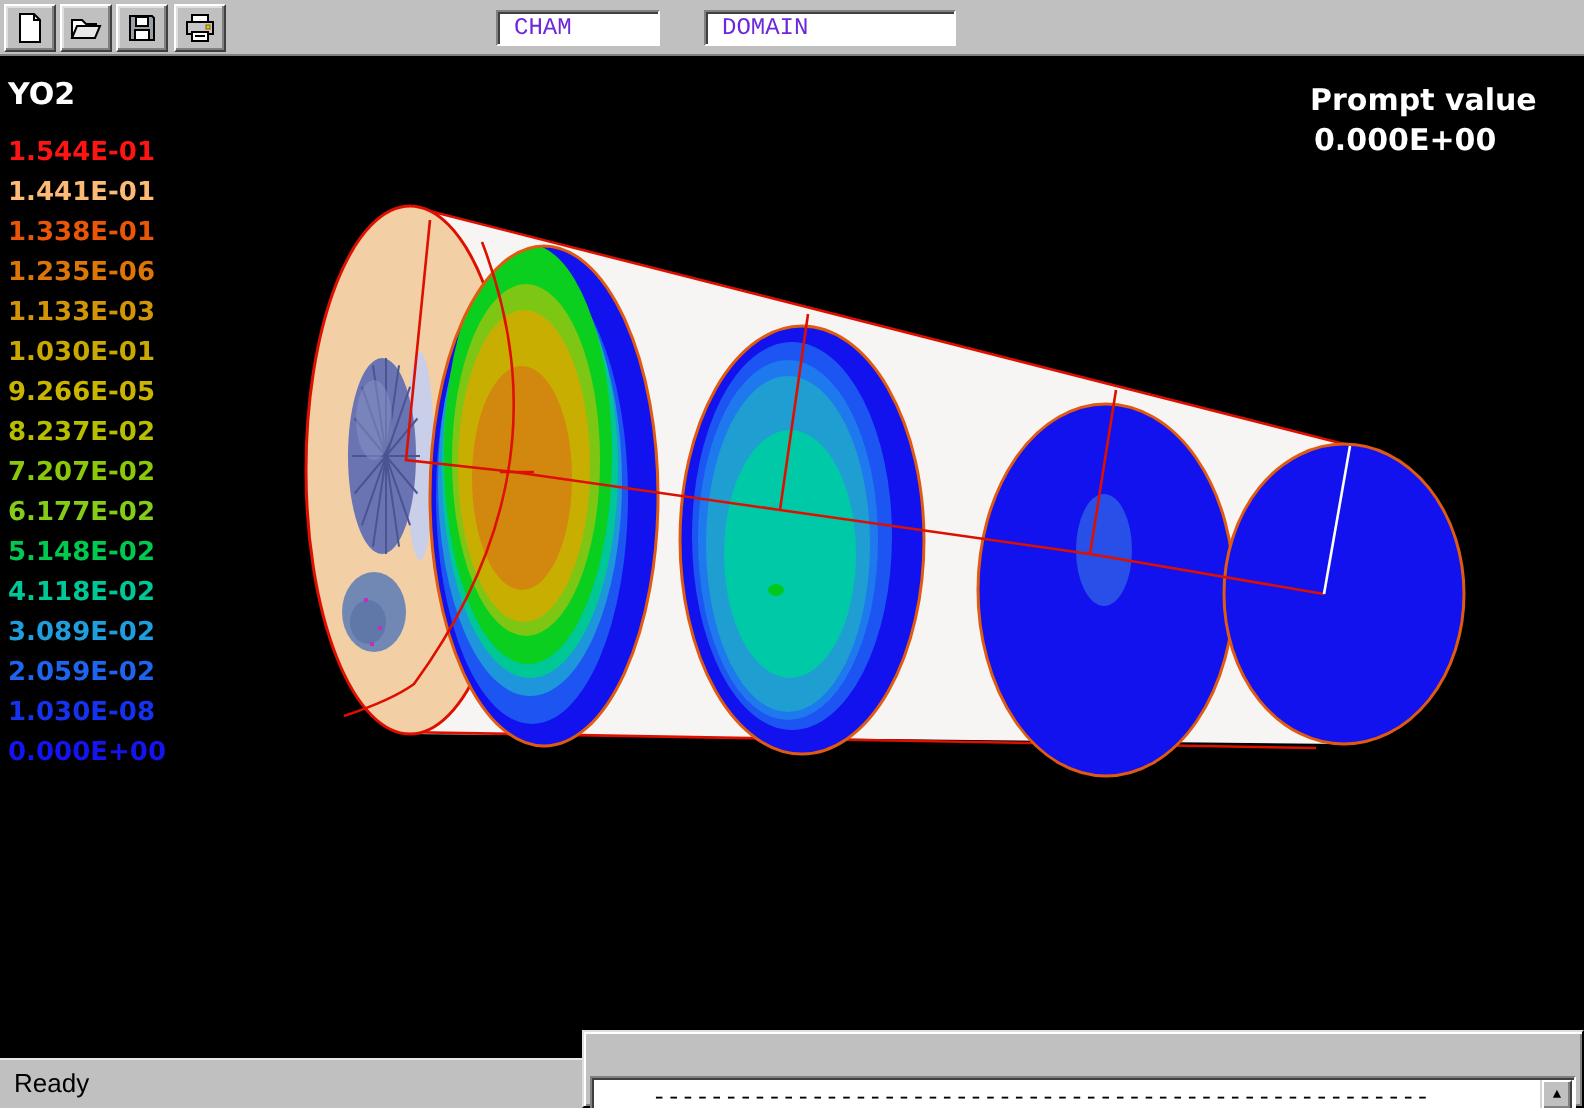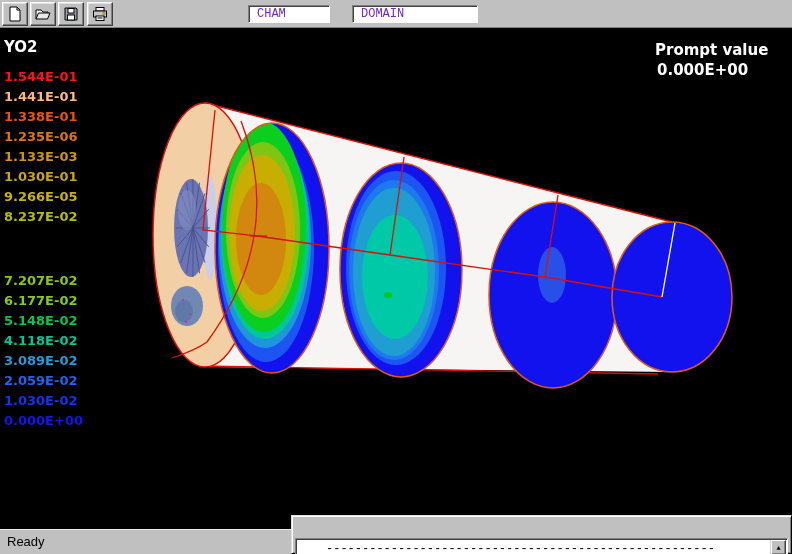--- a/index.html
+++ b/index.html
@@ -205,27 +205,27 @@
       <div id="legend-title">YO2</div>
       <div id="legend-entries">
           <div class="legend-entry" style="color: rgb(255, 20, 20);">1.544E-01</div>
           <div class="legend-entry" style="color: #fdba74;">1.441E-01</div>
           <div class="legend-entry" style="color: rgb(233, 86, 7);">1.338E-01</div>
           <div class="legend-entry" style="color: rgb(222, 118, 7);">1.235E-06</div>
           <div class="legend-entry" style="color: rgb(210, 149, 7);">1.133E-03</div>
           <div class="legend-entry" style="color: rgb(201, 168, 0);">1.030E-01</div>
           <div class="legend-entry" style="color: rgb(201, 180, 0);">9.266E-05</div>
           <div class="legend-entry" style="color: rgb(183, 190, 0);">8.237E-02</div>
-          <div class="legend-entry" style="color: rgb(140, 200, 10); margin-top: 44px;">7.207E-02</div>
+          <div class="legend-entry" style="color: rgb(140, 200, 10);">7.207E-02</div>
           <div class="legend-entry" style="color: #84cc16;">6.177E-02</div>
           <div class="legend-entry" style="color: rgb(0, 200, 80);">5.148E-02</div>
           <div class="legend-entry" style="color: rgb(0, 199, 150);">4.118E-02</div>
           <div class="legend-entry" style="color: rgb(30, 158, 220);">3.089E-02</div>
           <div class="legend-entry" style="color: rgb(30, 100, 240);">2.059E-02</div>
-          <div class="legend-entry" style="color: rgb(20, 50, 240);">1.030E-02</div>
+          <div class="legend-entry" style="color: rgb(20, 50, 240);">1.030E-08</div>
           <div class="legend-entry" style="color: rgb(20, 20, 240);">0.000E+00</div>
         </div>
     </div>
 
     <div id="probe-box">
       <div>Prompt value</div>
       <div id="probe-value">0.000E+00</div>
     </div>
   </div>
 

